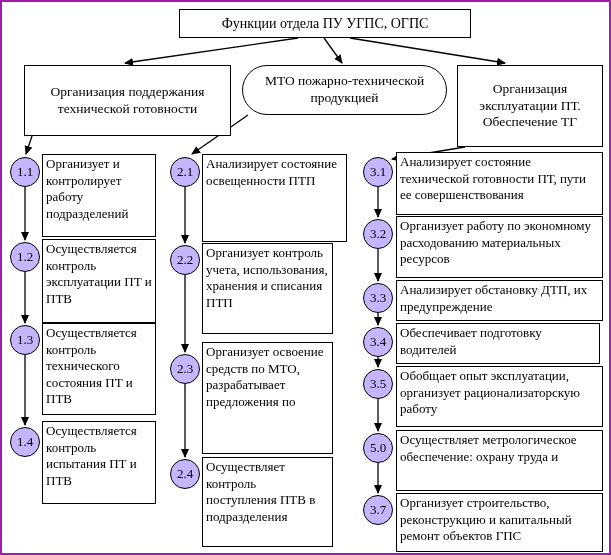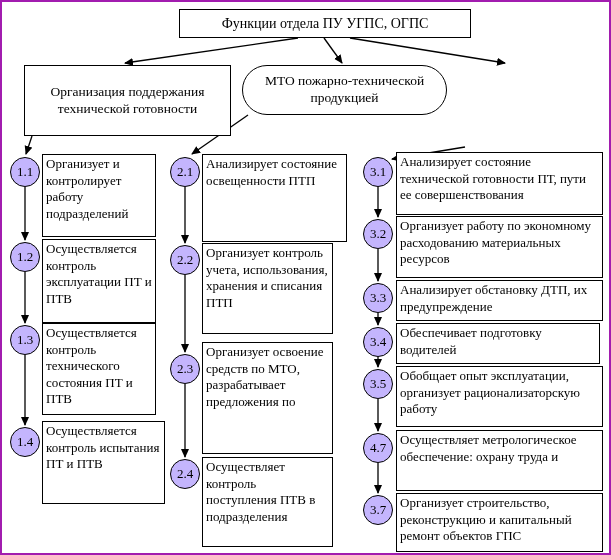--- a/index.html
+++ b/index.html
@@ -90,45 +90,46 @@
     <line x1="376" y1="311" x2="376" y2="323" stroke="#000" stroke-width="1.3" marker-end="url(#arrow)"></line>
     <line x1="376" y1="355" x2="376" y2="365" stroke="#000" stroke-width="1.3" marker-end="url(#arrow)"></line>
     <line x1="376" y1="397" x2="376" y2="429" stroke="#000" stroke-width="1.3" marker-end="url(#arrow)"></line>
     <line x1="376" y1="461" x2="376" y2="491" stroke="#000" stroke-width="1.3" marker-end="url(#arrow)"></line>
   </svg>
 
   <div class="box title-box">Функции отдела ПУ УГПС, ОГПС</div>
 
   <div class="box branch branch-1">Организация поддержания технической готовности</div>
   <div class="box branch branch-2">МТО пожарно-технической продукцией</div>
+  <div class="box branch branch-3">Организация эксплуатации ПТ. Обеспечение ТГ</div>
 
   <div class="circle" style="left:8px;top:155px">1.1</div>
   <div class="circle" style="left:8px;top:240px">1.2</div>
   <div class="circle" style="left:8px;top:323px">1.3</div>
   <div class="circle" style="left:8px;top:425px">1.4</div>
   <div class="itembox" style="left:40px;top:152px;width:114px;height:83px">Организует и контролирует работу подразделений</div>
   <div class="itembox" style="left:40px;top:237px;width:114px;height:84px">Осуществляется контроль эксплуатации ПТ и ПТВ</div>
   <div class="itembox" style="left:40px;top:321px;width:114px;height:92px">Осуществляется контроль технического состояния ПТ и ПТВ</div>
-  <div class="itembox" style="left:40px;top:419px;width:123px;height:83px">Осуществляется контроль испытания ПТ и ПТВ</div>
+  <div class="itembox" style="left:40px;top:419px;width:114px;height:83px">Осуществляется контроль испытания ПТ и ПТВ</div>
 
   <div class="circle" style="left:168px;top:155px">2.1</div>
   <div class="circle" style="left:168px;top:243px">2.2</div>
   <div class="circle" style="left:168px;top:352px">2.3</div>
   <div class="circle" style="left:168px;top:457px">2.4</div>
   <div class="itembox" style="left:200px;top:152px;width:145px;height:88px">Анализирует состояние освещенности ПТП</div>
   <div class="itembox" style="left:200px;top:241px;width:131px;height:91px">Организует контроль учета, использования, хранения и списания ПТП</div>
   <div class="itembox" style="left:200px;top:340px;width:131px;height:112px">Организует освоение средств по МТО, разрабатывает предложения по</div>
   <div class="itembox" style="left:200px;top:455px;width:131px;height:90px">Осуществляет контроль поступления ПТВ в подразделения</div>
 
   <div class="circle" style="left:361px;top:155px">3.1</div>
   <div class="circle" style="left:361px;top:217px">3.2</div>
   <div class="circle" style="left:361px;top:281px">3.3</div>
   <div class="circle" style="left:361px;top:325px">3.4</div>
   <div class="circle" style="left:361px;top:367px">3.5</div>
-  <div class="circle" style="left:361px;top:431px">4.7</div>
+  <div class="circle" style="left:361px;top:431px">5.0</div>
   <div class="circle" style="left:361px;top:493px">3.7</div>
   <div class="itembox" style="left:394px;top:150px;width:207px;height:63px">Анализирует состояние технической готовности ПТ, пути ее совершенствования</div>
   <div class="itembox" style="left:394px;top:214px;width:207px;height:62px">Организует работу по экономному расходованию материальных ресурсов</div>
   <div class="itembox" style="left:394px;top:278px;width:207px;height:41px">Анализирует обстановку ДТП, их предупреждение</div>
   <div class="itembox" style="left:394px;top:321px;width:204px;height:41px">Обеспечивает подготовку водителей</div>
   <div class="itembox" style="left:394px;top:364px;width:207px;height:61px">Обобщает опыт эксплуатации, организует рационализаторскую работу</div>
   <div class="itembox" style="left:394px;top:428px;width:207px;height:61px">Осуществляет метрологическое обеспечение: охрану труда и</div>
   <div class="itembox" style="left:394px;top:491px;width:207px;height:59px">Организует строительство, реконструкцию и капитальный ремонт объектов ГПС</div>
 
 </div>

